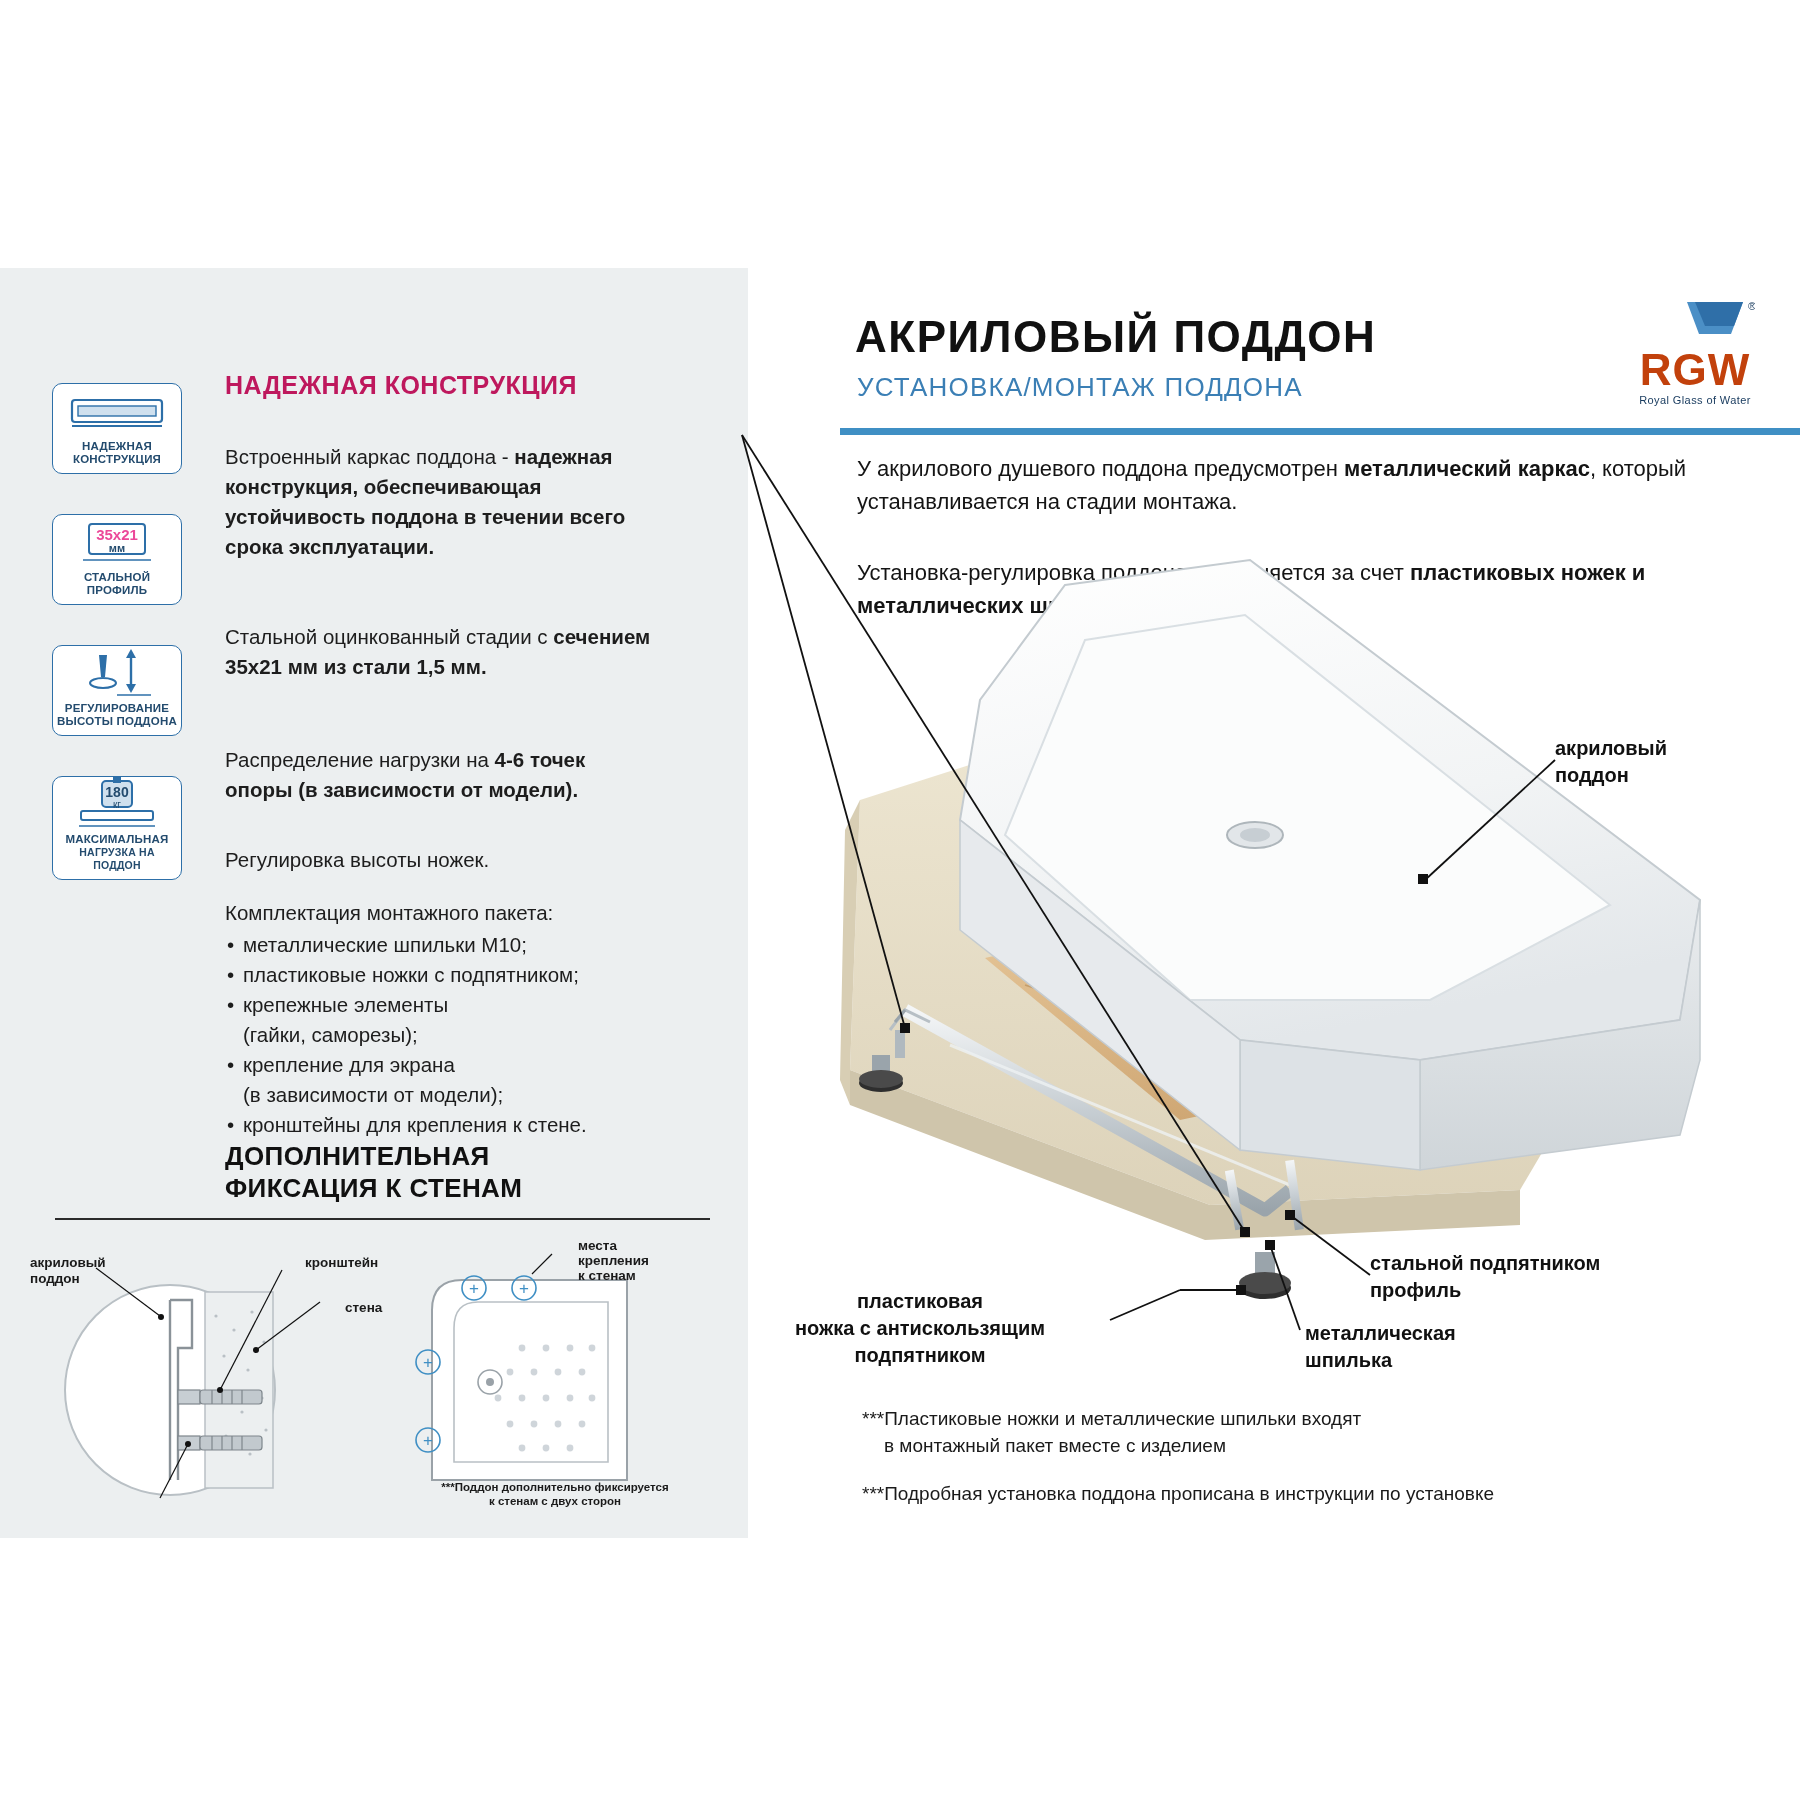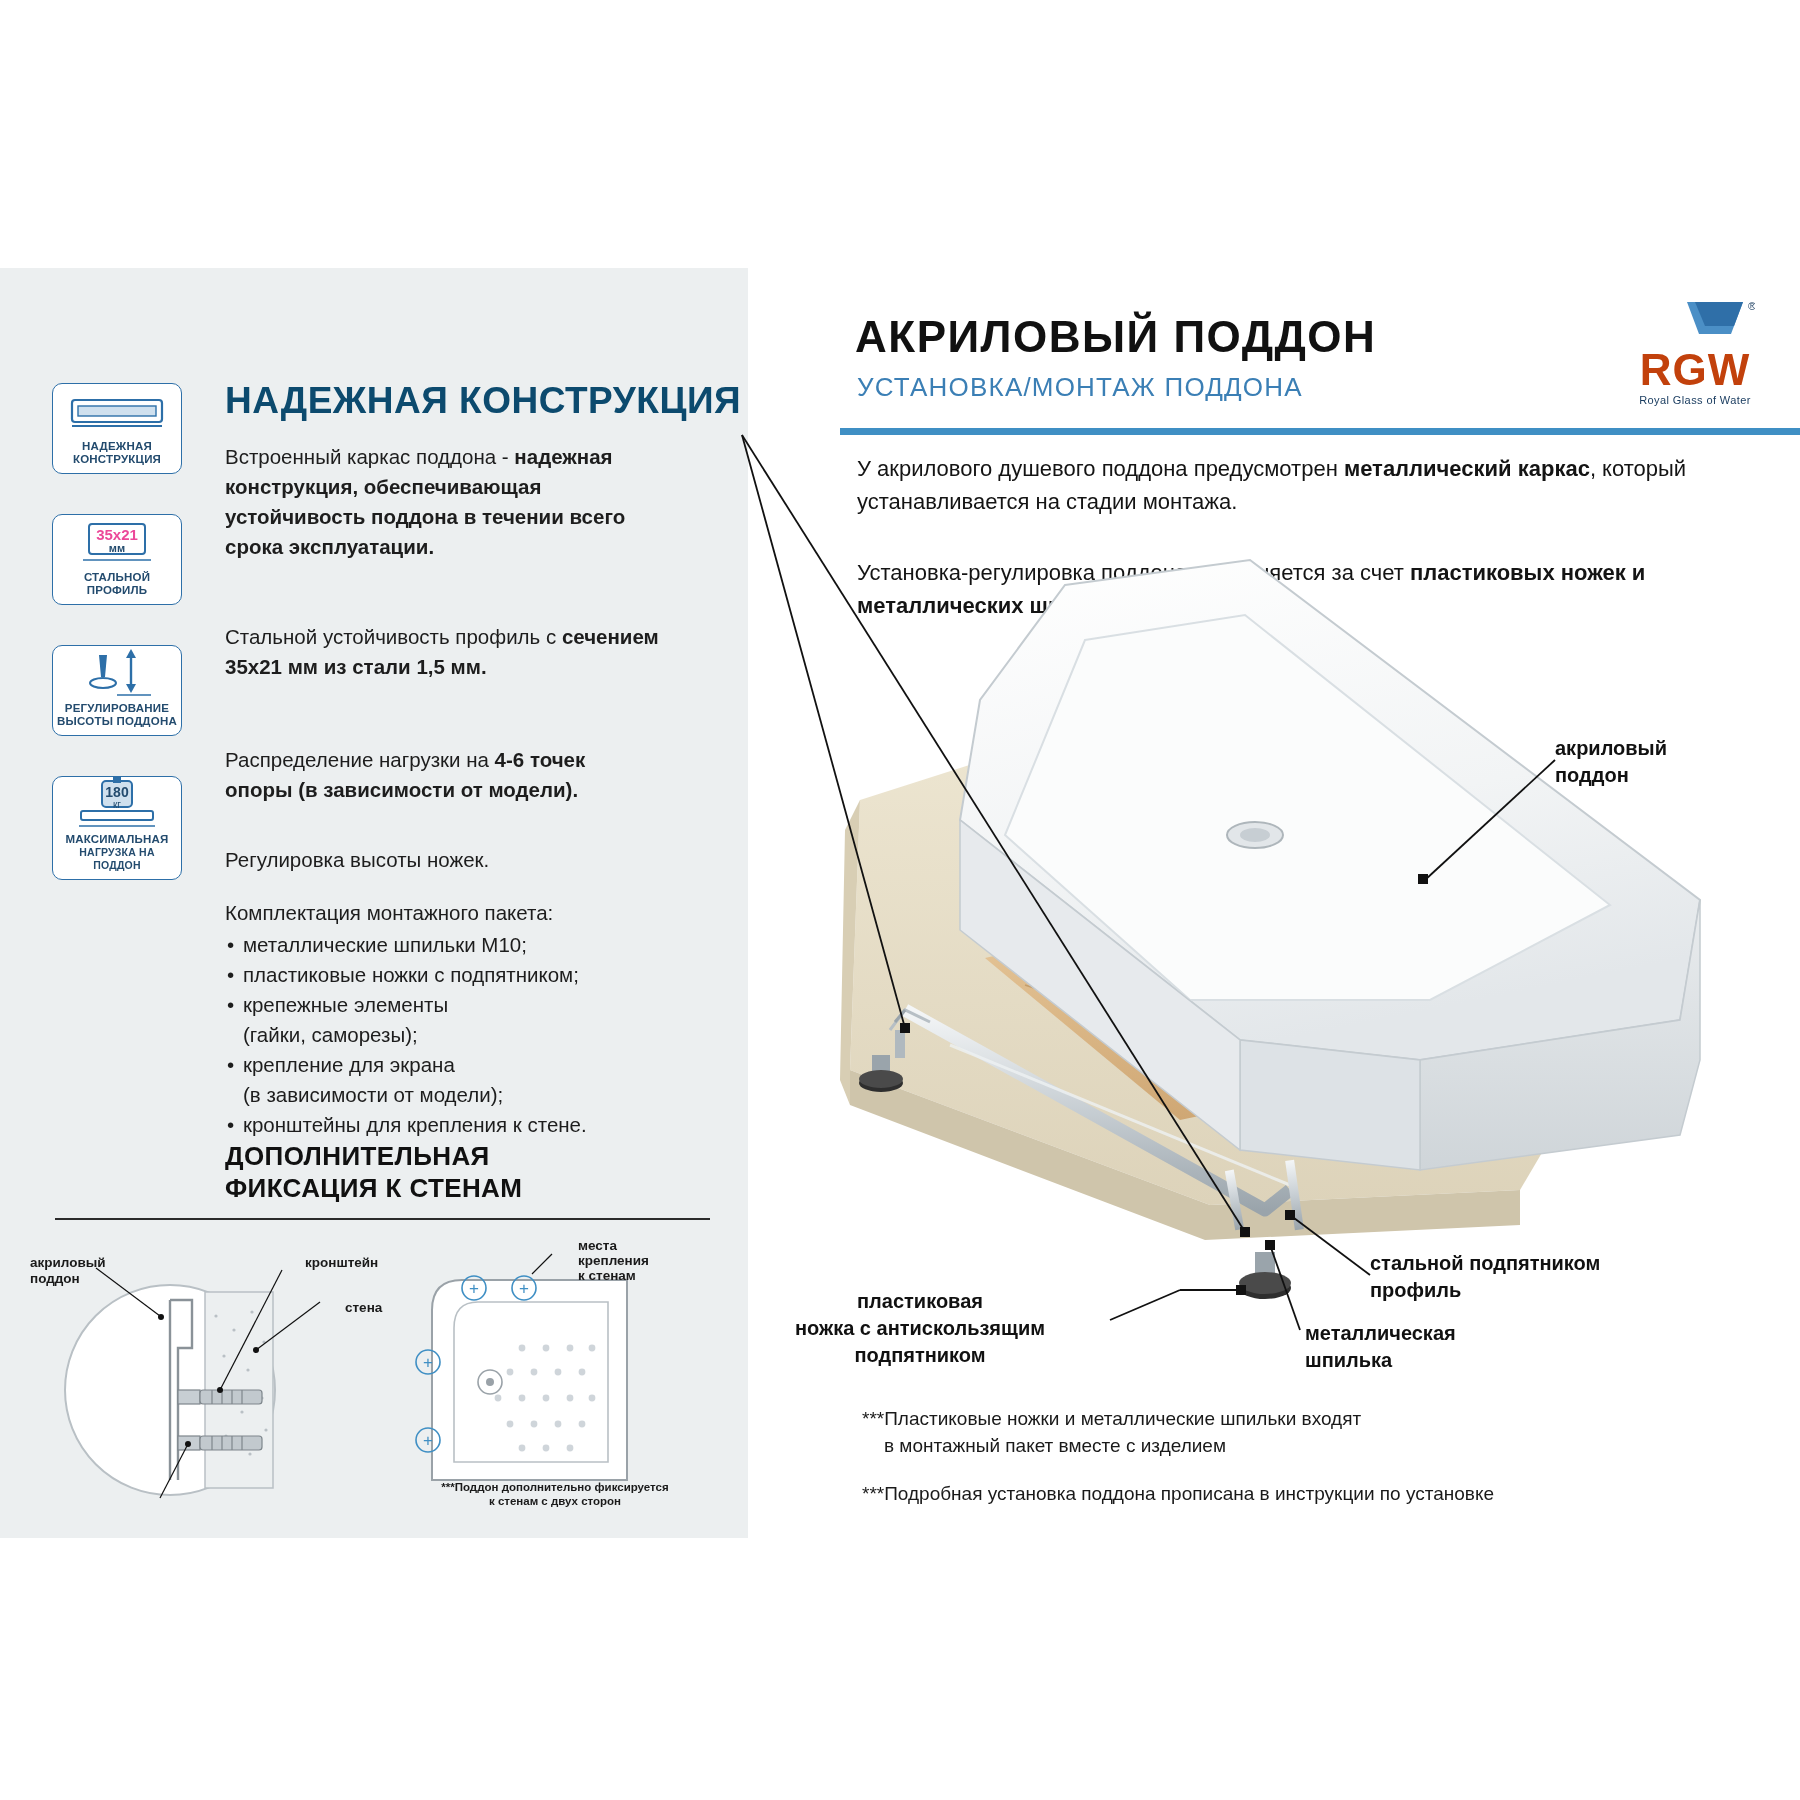--- a/index.html
+++ b/index.html
@@ -46,25 +46,25 @@
   .icon-box .cap {
     font-size:11.5px;
     line-height:13px;
     font-weight:bold;
     color:#234b6e;
     letter-spacing:.2px;
     text-transform:uppercase;
   }
   .head-left {
     position:absolute;
-    left:225px; top:380px;
-    font-size:37px;
+    left:225px; top:371px;
+    font-size:25px;
     font-weight:bold;
     letter-spacing:.5px;
-    color:#0c4a6e;
+    color:#be185d;
   }
   .txt-block {
     position:absolute;
     left:225px;
     font-size:20.5px;
     line-height:30px;
     color:#1d1d1d;
   }
   .txt-block b { font-weight:bold; }
   .bullets { margin:0; padding:0; list-style:none; }
@@ -233,21 +233,21 @@
     </div>
   </div>
 
   <div class="head-left">НАДЕЖНАЯ КОНСТРУКЦИЯ</div>
 
   <div class="txt-block" style="top:442px; width:440px;">
     <span>Встроенный каркас поддона - </span><b>надежная конструкция, обеспечивающая устойчивость поддона в течении всего срока эксплуатации.</b>
   </div>
 
   <div class="txt-block" style="top:622px; width:470px;">
-    <span>Стальной устойчивость профиль с </span><b>сечением 35х21 мм из стали 1,5 мм.</b>
+    <span>Стальной оцинкованный стадии с </span><b>сечением 35х21 мм из стали 1,5 мм.</b>
   </div>
 
   <div class="txt-block" style="top:745px; width:400px;">
     <span>Распределение нагрузки на </span><b>4-6 точек опоры (в зависимости от модели).</b>
   </div>
 
   <div class="txt-block" style="top:845px;">Регулировка высоты ножек.</div>
 
   <div class="txt-block" style="top:898px; width:470px;">Комплектация монтажного пакета:</div>
 

